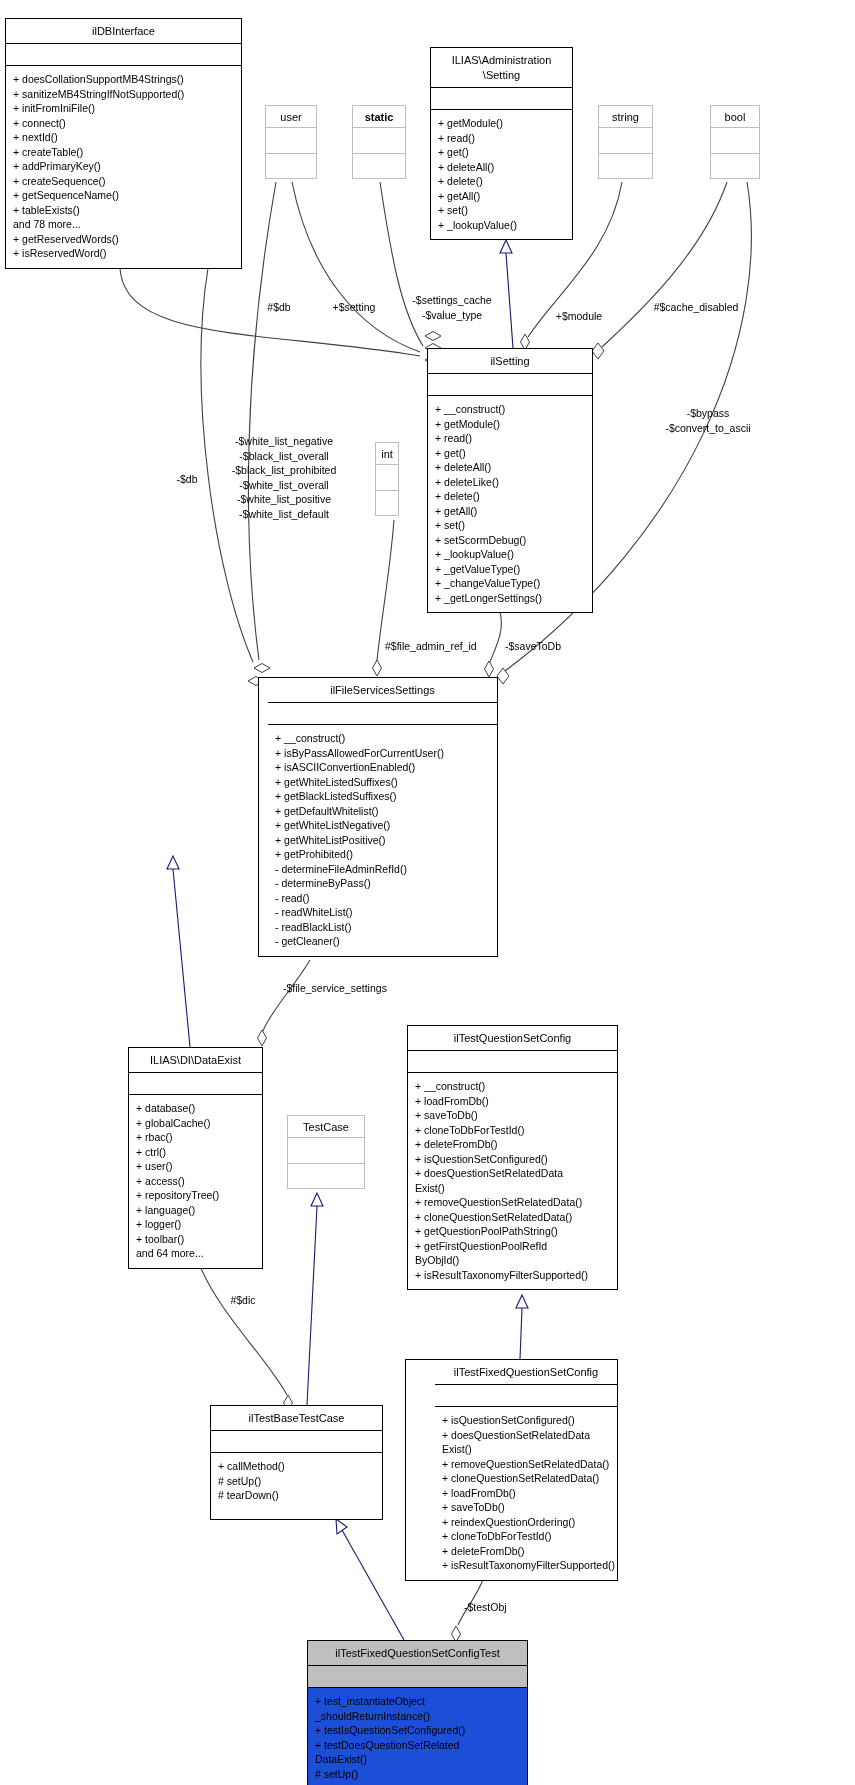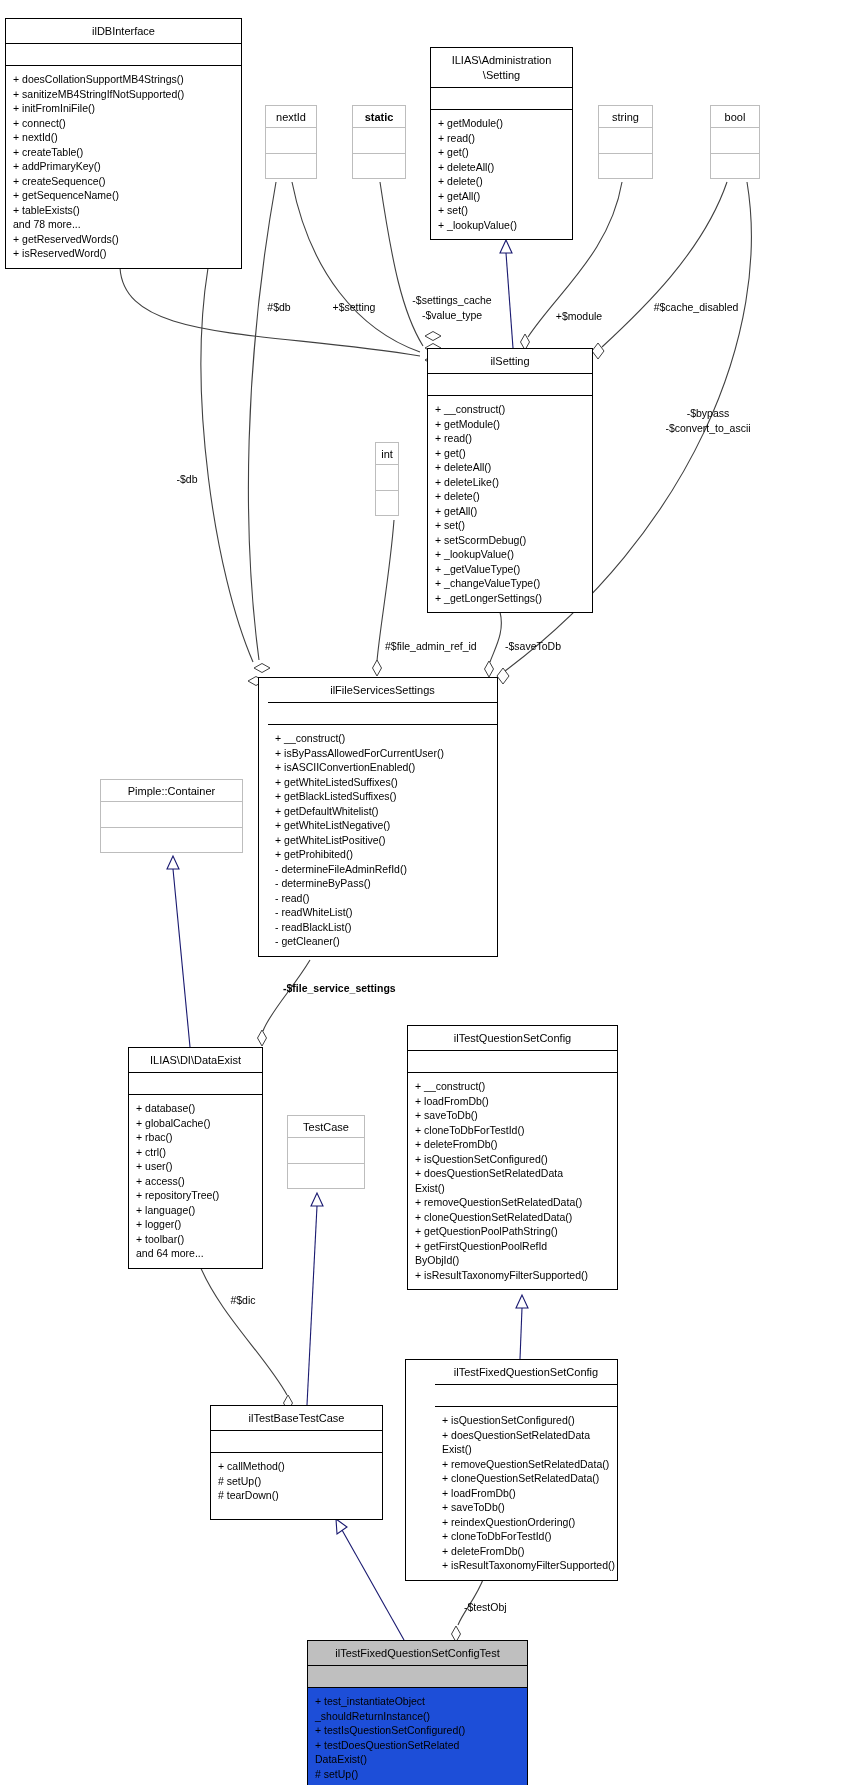--- a/index.html
+++ b/index.html
@@ -86,21 +86,21 @@
         <div>+ createSequence()</div>
         <div>+ getSequenceName()</div>
         <div>+ tableExists()</div>
         <div>and 78 more...</div>
         <div>+ getReservedWords()</div>
         <div>+ isReservedWord()</div>
       </div>
   </div>
 
   <div class="typ" style="left:265px;top:93px;width:52px;">
-    <div class="t">nextId</div>
+    <div class="t">user</div>
     <div class="e"></div>
       <div class="e"></div>
   </div>
 
   <div class="typ" style="left:352px;top:93px;width:54px;font-weight:bold;">
     <div class="t">static</div>
     <div class="e"></div>
       <div class="e"></div>
   </div>
 
@@ -174,25 +174,20 @@
         <div>+ getProhibited()</div>
         <div>- determineFileAdminRefId()</div>
         <div>- determineByPass()</div>
         <div>- read()</div>
         <div>- readWhiteList()</div>
         <div>- readBlackList()</div>
         <div>- getCleaner()</div>
       </div>
   </div>
 
-  <div class="typ" style="left:100px;top:767px;width:143px;">
-    <div class="t">Pimple::Container</div>
-    <div class="e"></div>
-      <div class="e"></div>
-  </div>
 
   <div class="cls" style="left:128px;top:1035px;width:135px;">
     <div class="t">ILIAS\DI\DataExist</div>
     <div class="e"></div>
     <div class="m">
         <div>+ database()</div>
         <div>+ globalCache()</div>
         <div>+ rbac()</div>
         <div>+ ctrl()</div>
         <div>+ user()</div>
@@ -273,21 +268,27 @@
       </div>
   </div>
 
   <div class="lbl" style="left:258px;top:288px;width:42px;">#$db</div>
   <div class="lbl" style="left:323px;top:288px;width:62px;">+$setting</div>
   <div class="lbl" style="left:399px;top:281px;width:106px;">-$settings_cache
 -$value_type</div>
   <div class="lbl" style="left:547px;top:297px;width:64px;">+$module</div>
   <div class="lbl" style="left:640px;top:288px;width:112px;">#$cache_disabled</div>
   <div class="lbl" style="left:166px;top:460px;width:42px;">-$db</div>
+  <div class="lbl" style="left:203px;top:422px;width:162px;">-$white_list_negative
+-$black_list_overall
+-$black_list_prohibited
+-$white_list_overall
+-$white_list_positive
+-$white_list_default</div>
   <div class="lbl" style="left:652px;top:394px;width:112px;">-$bypass
 -$convert_to_ascii</div>
   <div class="lbl left" style="left:385px;top:627px;width:112px;">#$file_admin_ref_id</div>
   <div class="lbl left" style="left:505px;top:627px;width:62px;">-$saveToDb</div>
-  <div class="lbl left" style="left:283px;top:969px;width:132px;font-weight:bold;">-$file_service_settings</div>
+  <div class="lbl left" style="left:283px;top:969px;width:132px;">-$file_service_settings</div>
   <div class="lbl" style="left:222px;top:1281px;width:42px;">#$dic</div>
   <div class="lbl left" style="left:464px;top:1588px;width:62px;">-$testObj</div>
 
 </div>
 
 </body></html>

